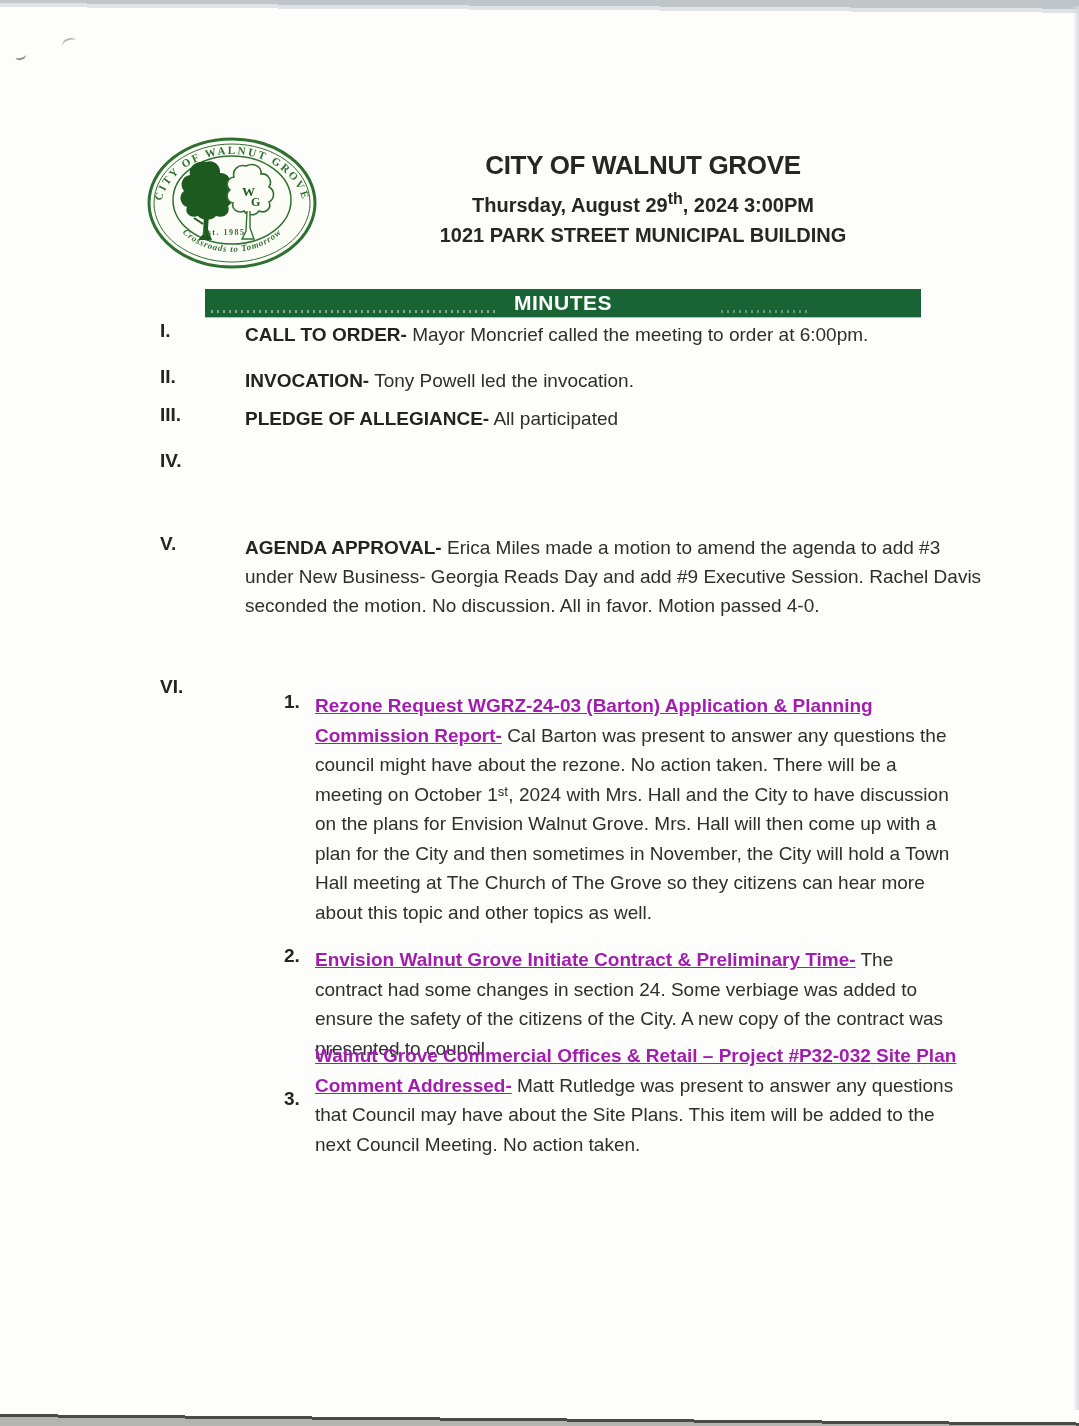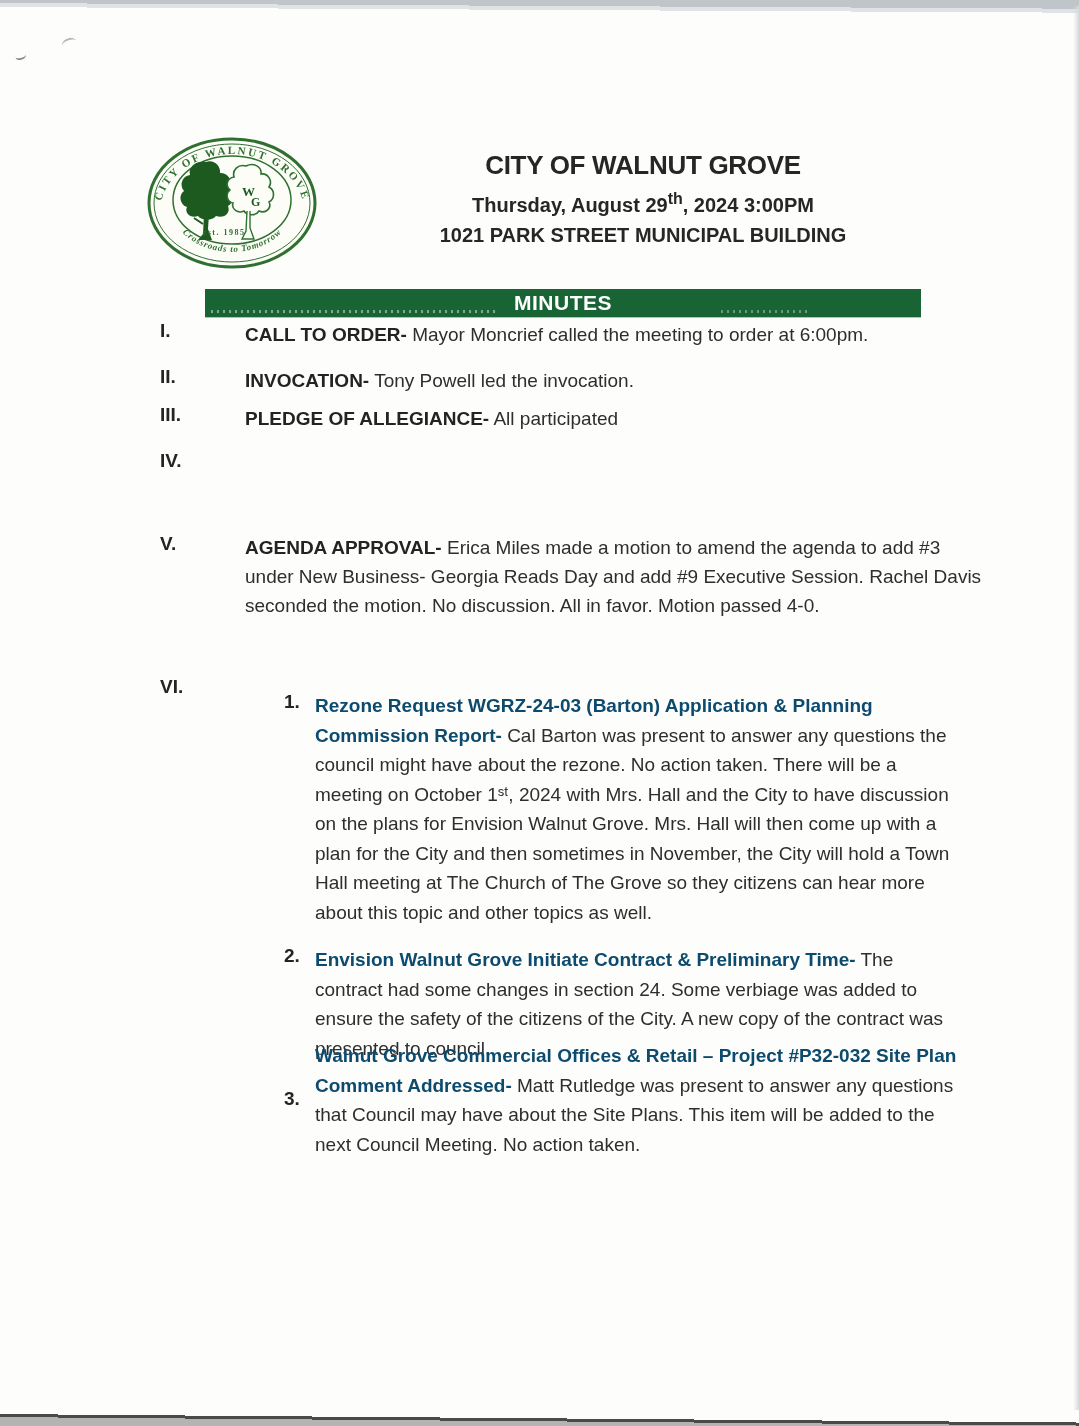--- a/index.html
+++ b/index.html
@@ -64,21 +64,21 @@
   }
 
   
   .roman{position:absolute;left:160px;width:58px;font-size:19px;font-weight:bold;color:#242424;}
   .rowtext{position:absolute;left:225px;width:742px;font-size:19px;line-height:29px;color:#2e2e2e;margin-left:20px;}
   .rowtext b{color:#232323;}
 
   
   .biznum{position:absolute;left:284px;width:28px;font-size:19px;font-weight:bold;color:#242424;}
   .biztext{position:absolute;left:315px;width:645px;font-size:19px;line-height:29.5px;color:#2e2e2e;}
-  .biztext b{color:#0c4a6e;}
+  .biztext b{color:#a21caf;text-decoration:underline;}
 </style>
 </head>
 <body>
 
 <div class="page">
 
   <div class="scan-top"></div>
   <div class="scan-right"></div>
   <div class="scan-bottom"></div>
   <div class="pen-mark-1"></div>

